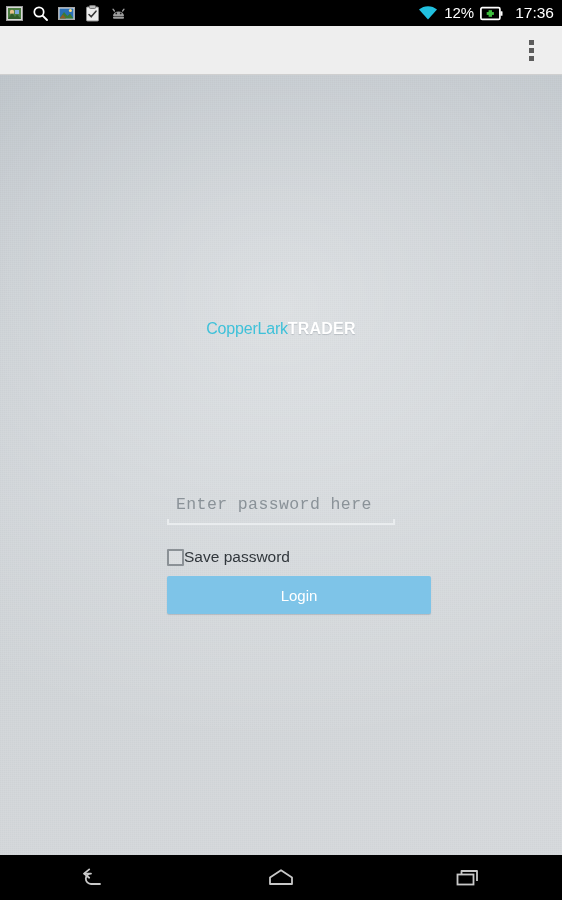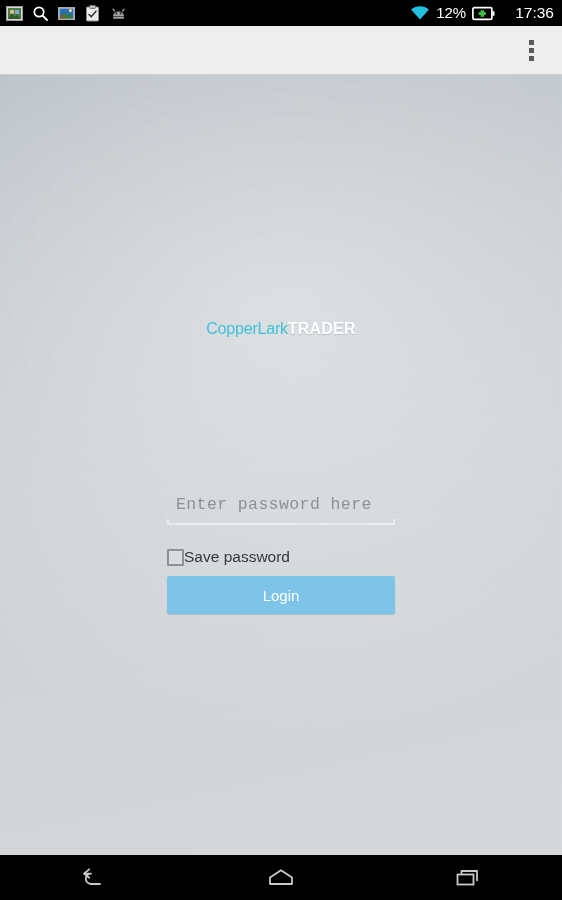--- a/index.html
+++ b/index.html
@@ -46,21 +46,21 @@
     display: block;
   }
   .status-text {
     color: #ffffff;
     font-size: 15px;
     font-family: "Liberation Sans", sans-serif;
     letter-spacing: 0px;
     line-height: 26px;
   }
   #battery-pct { font-size: 15px; }
-  #clock { font-size: 15.5px; margin-left: 14px; }
+  #clock { font-size: 15.5px; margin-left: 6px; }
 
   
   #action-bar {
     position: absolute;
     top: 26px; left: 0;
     width: 562px;
     height: 49px;
     background: #eeeeee;
     border-bottom: 1px solid #cfcfcf;
     display: flex;
@@ -227,21 +227,21 @@
     font-size: 15.5px;
     color: #31373c;
     font-family: "Liberation Sans", sans-serif;
   }
 
   
   #login-button {
     position: absolute;
     left: 167px;
     top: 501px;
-    width: 228px;
+    width: 264px;
     height: 38px;
     background: #7ec4e8;
     border: none;
     border-radius: 2px;
     color: #ffffff;
     font-size: 15px;
     font-family: "Liberation Sans", sans-serif;
     cursor: pointer;
     box-shadow: 0 1px 1px rgba(90,100,110,0.25);
   }

